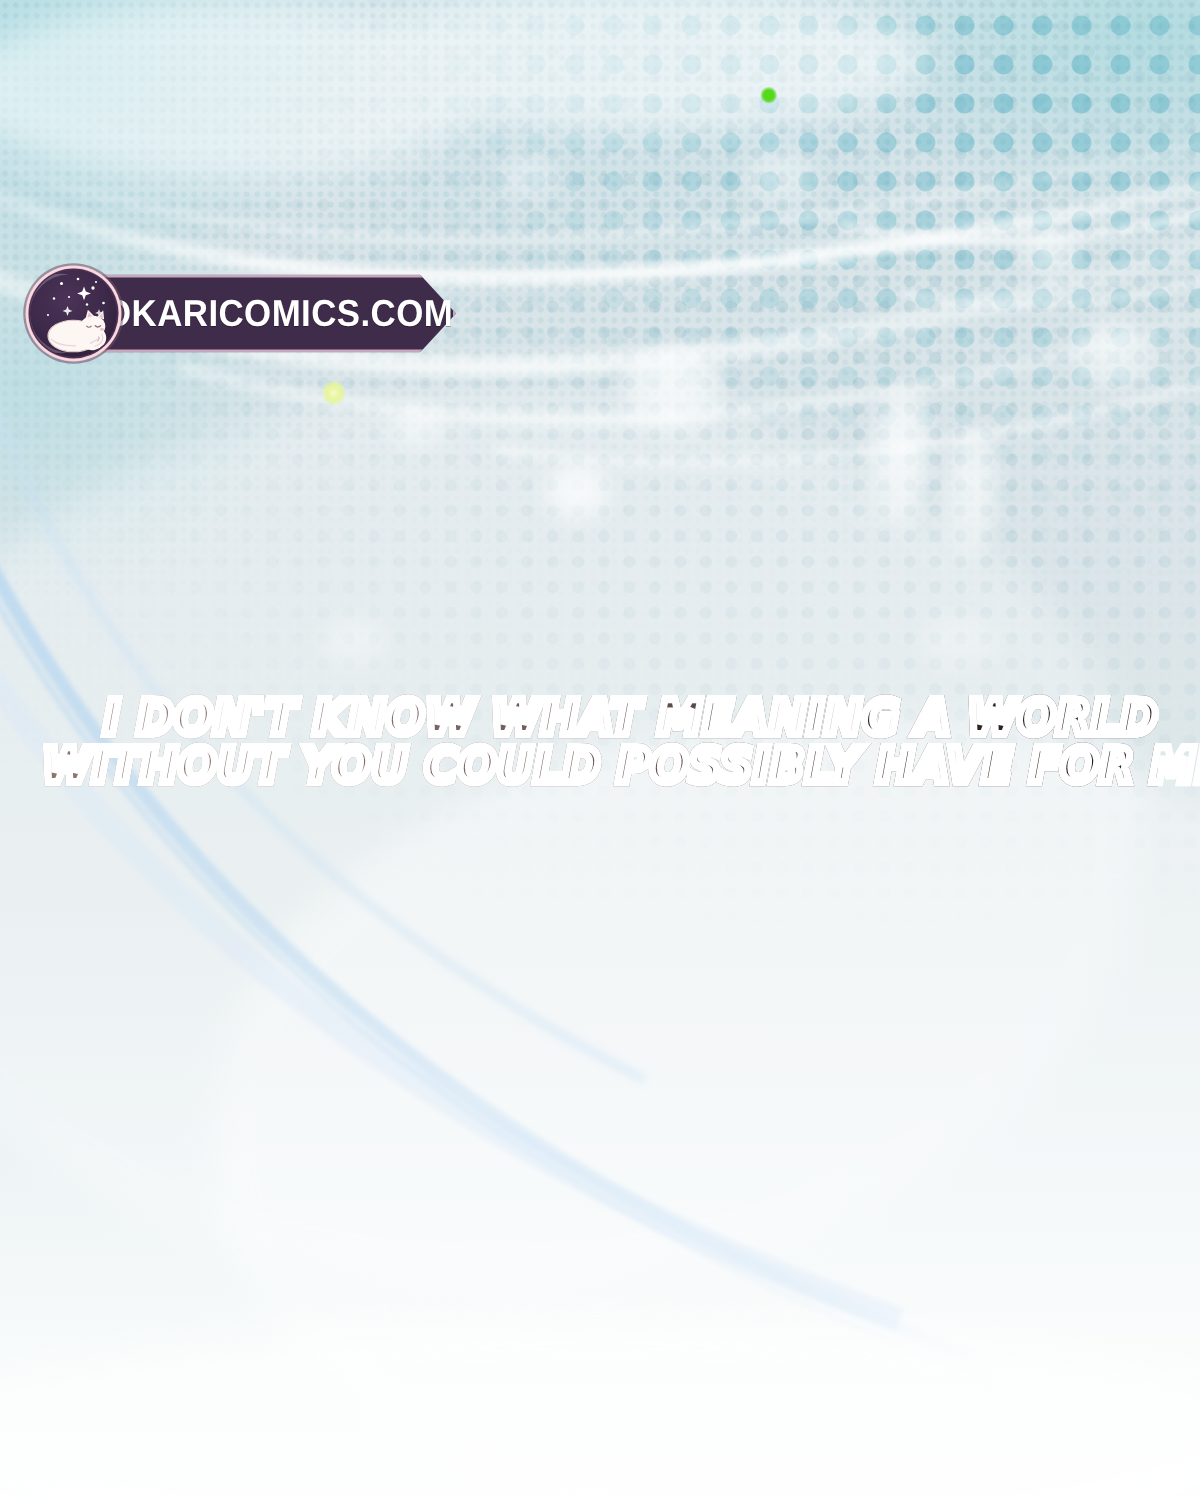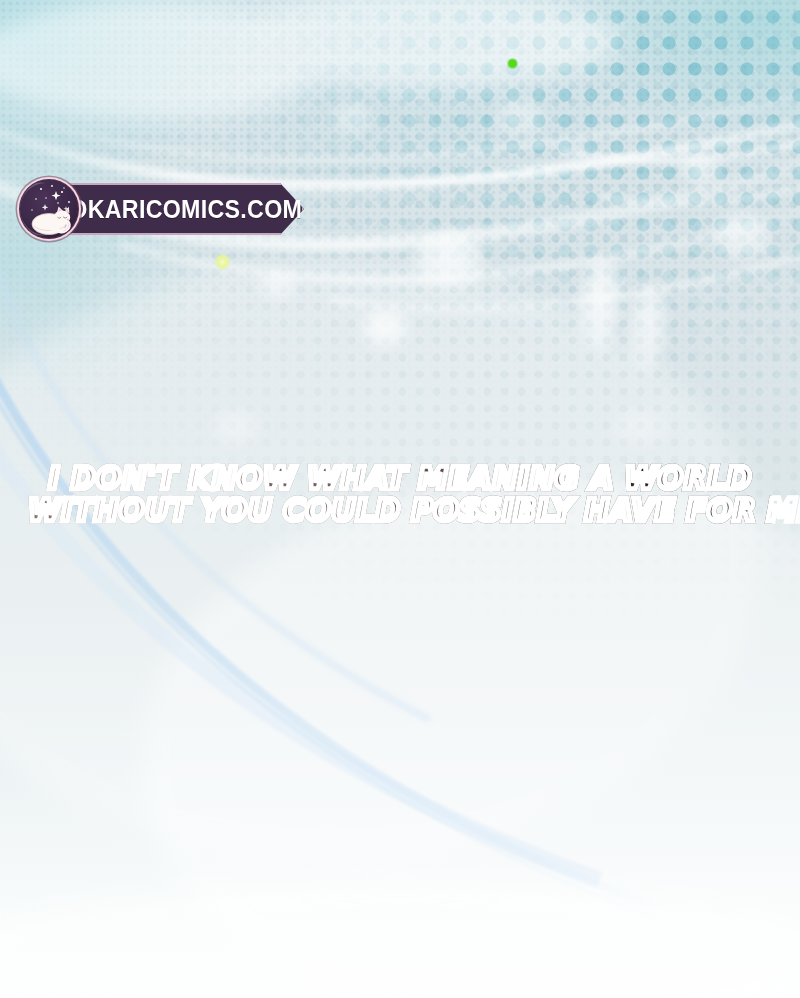--- a/index.html
+++ b/index.html
@@ -140,21 +140,21 @@
     width: 74px;
     height: 74px;
   }
 
   
   .caption {
     position: absolute;
     left: 0;
     right: 0;
     top: 462px;
-    text-align: center;
+    text-align: right;
     pointer-events: none;
   }
   .caption-line {
     display: block;
     font-family: "DejaVu Sans", sans-serif;
     font-weight: 700;
     font-style: italic;
     font-size: 32px;
     line-height: 32px;
     letter-spacing: 0.5px;

